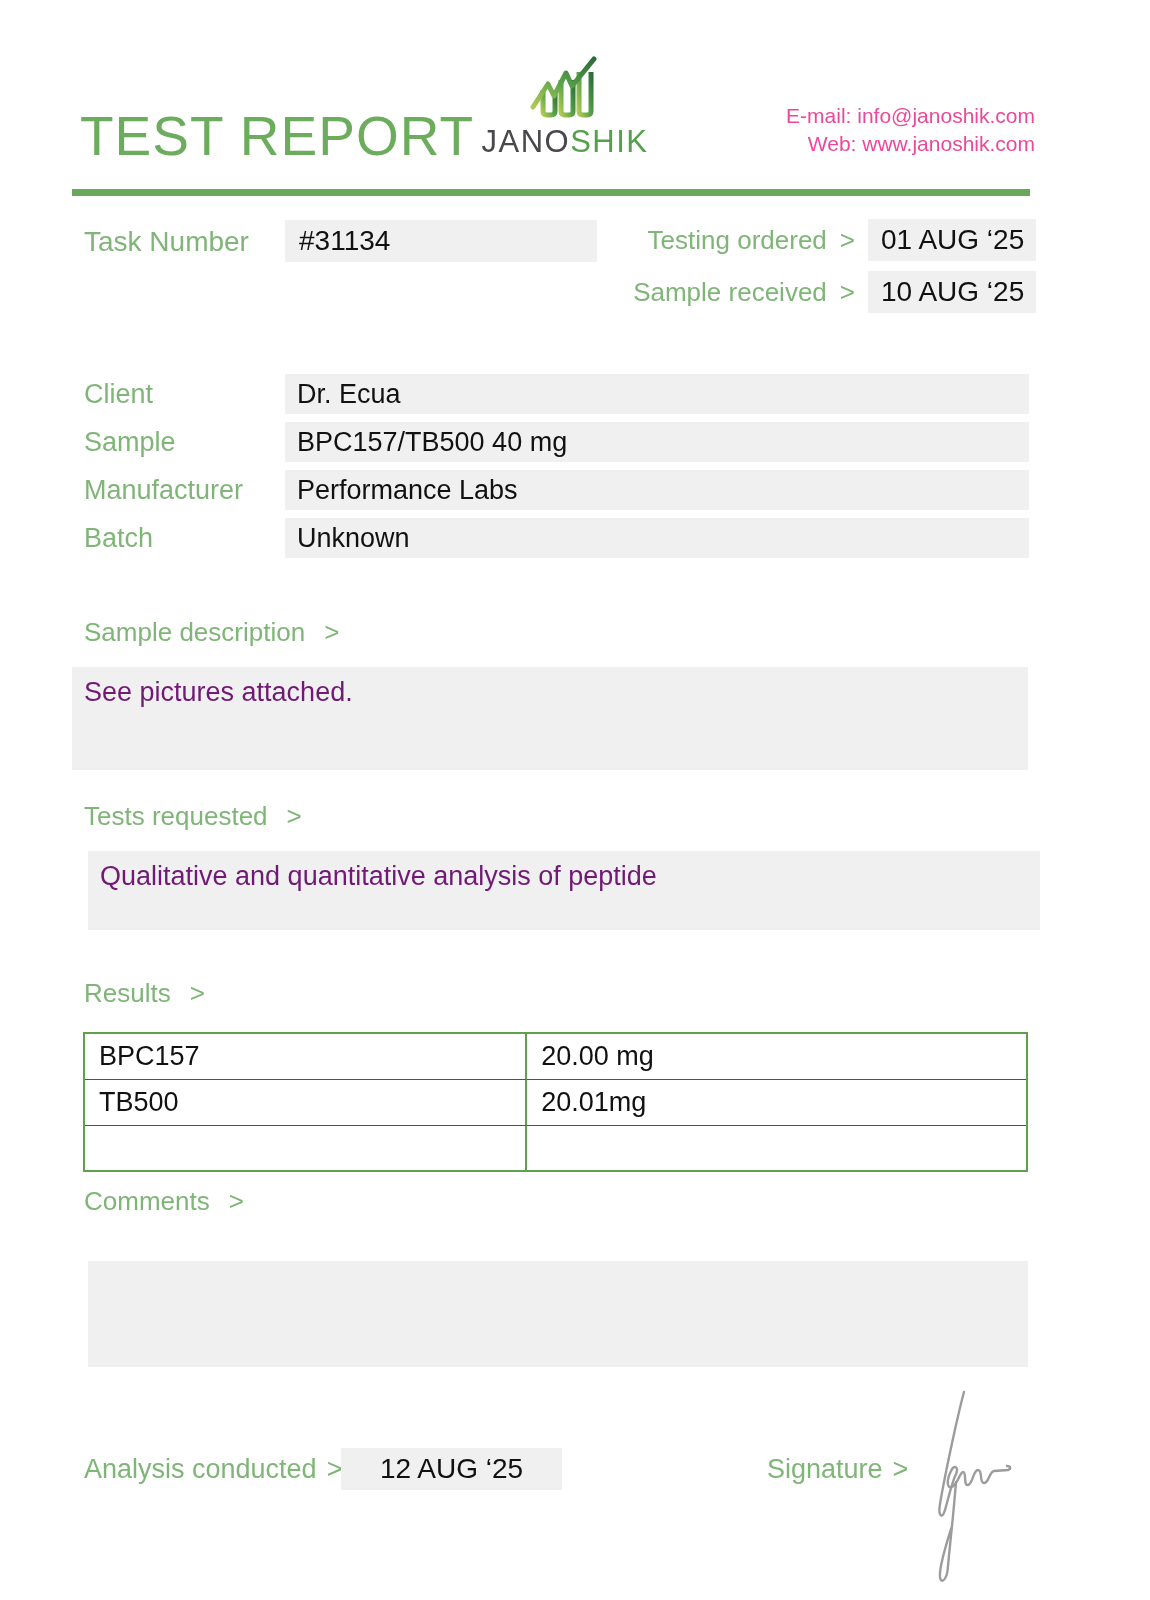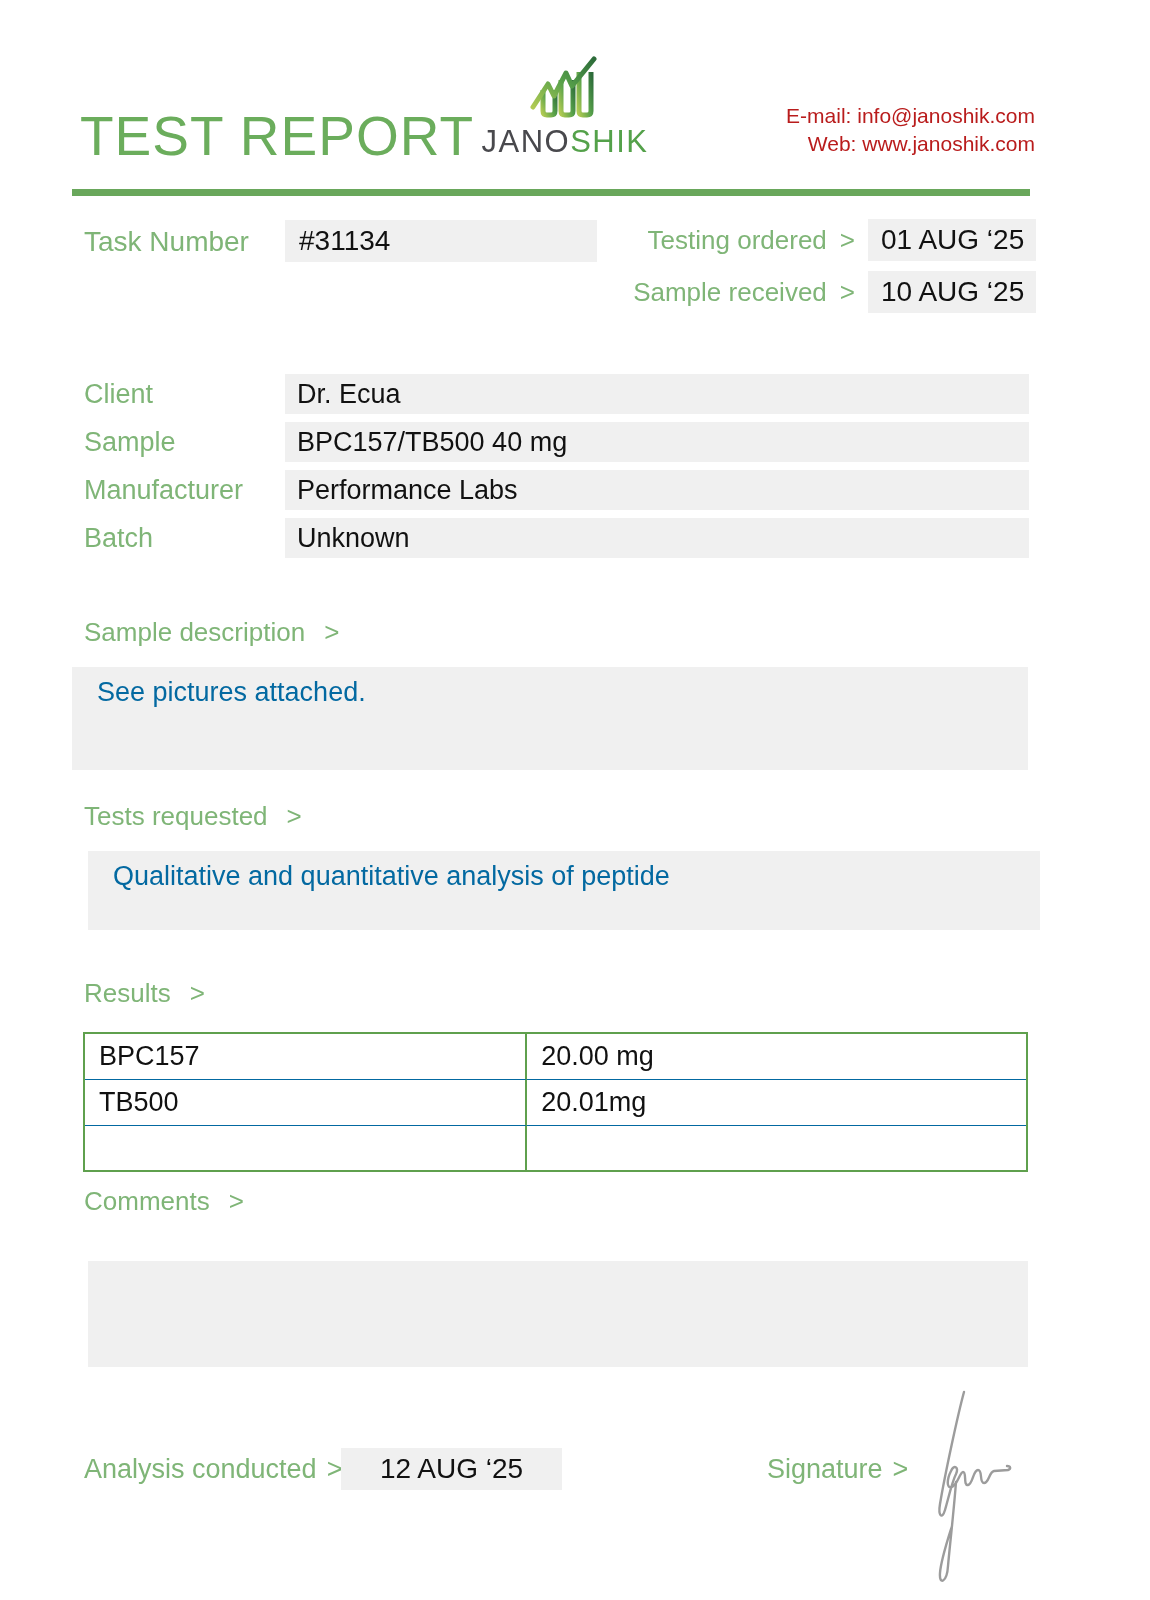--- a/index.html
+++ b/index.html
@@ -12,21 +12,21 @@
     position:absolute; left:80px; top:88px;
     font-size:55px; font-weight:400; letter-spacing:1px; color:#6bad5c;
   }
   .logo { position:absolute; left:470px; top:40px; width:190px; text-align:center; }
   .logo-icon { display:block; margin:0 auto; }
   .logo-text { font-size:31px; font-weight:400; letter-spacing:1.5px; margin-top:2px; }
   .logo-text .dark { color:#49494d; }
   .logo-text .green { color:#54a14a; }
   .contact {
     position:absolute; right:115px; top:86px; text-align:right;
-    font-size:21px; line-height:28px; color:#b91c1c;
+    font-size:21px; line-height:28px; color:#ec4899;
   }
   .divider {
     position:absolute; left:72px; top:173px; width:958px; height:7px; background:#69a75b;
   }
   
   .green { color:#7fb577; }
   .graybox { background:#f0f0f0; }
   .val { color:#111111; }
   
   .task-label { position:absolute; left:84px; top:206px; height:40px; display:flex; align-items:center; font-size:28px; }
@@ -45,21 +45,21 @@
     padding-left:13px; box-sizing:border-box; font-size:28px;
   }
   
   .info-label { position:absolute; left:84px; height:40px; display:flex; align-items:center; font-size:27px; }
   .info-box {
     position:absolute; left:285px; width:744px; height:40px;
     display:flex; align-items:center; padding-left:12px; box-sizing:border-box; font-size:27px;
   }
   
   .section-label { position:absolute; left:84px; display:flex; gap:19px; align-items:center; font-size:26px; }
-  .content-box { position:absolute; box-sizing:border-box; padding:10px 25px; font-size:27px; color:#0369a1; }
+  .content-box { position:absolute; box-sizing:border-box; padding:10px 12px; font-size:27px; color:#701a75; }
   
   .results-table {
     position:absolute; left:83px; top:1016px; width:945px;
     border:2px solid #5fa04d; box-sizing:border-box;
     display:grid; grid-template-columns:47% 53%;
   }
   .results-table .cell {
     height:46px; display:flex; align-items:center; padding-left:14px;
     box-sizing:border-box; font-size:27px; color:#111111;
     border-bottom:1px solid #0369a1;

